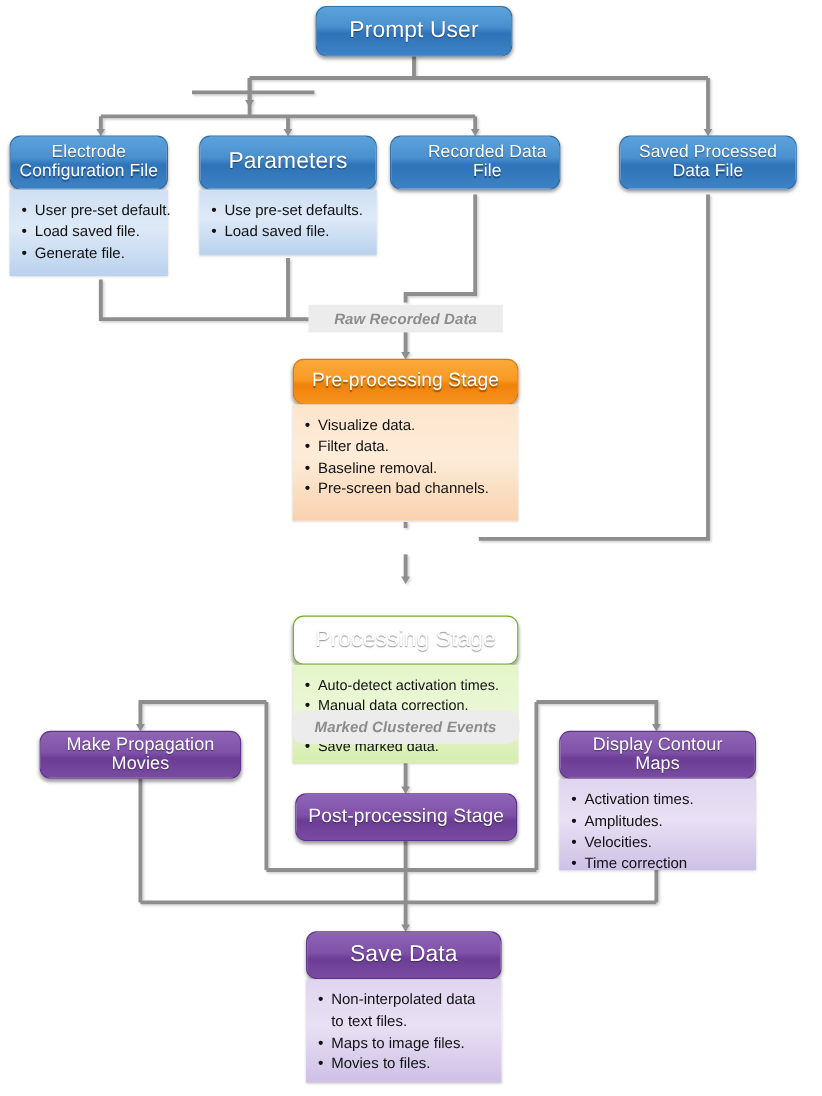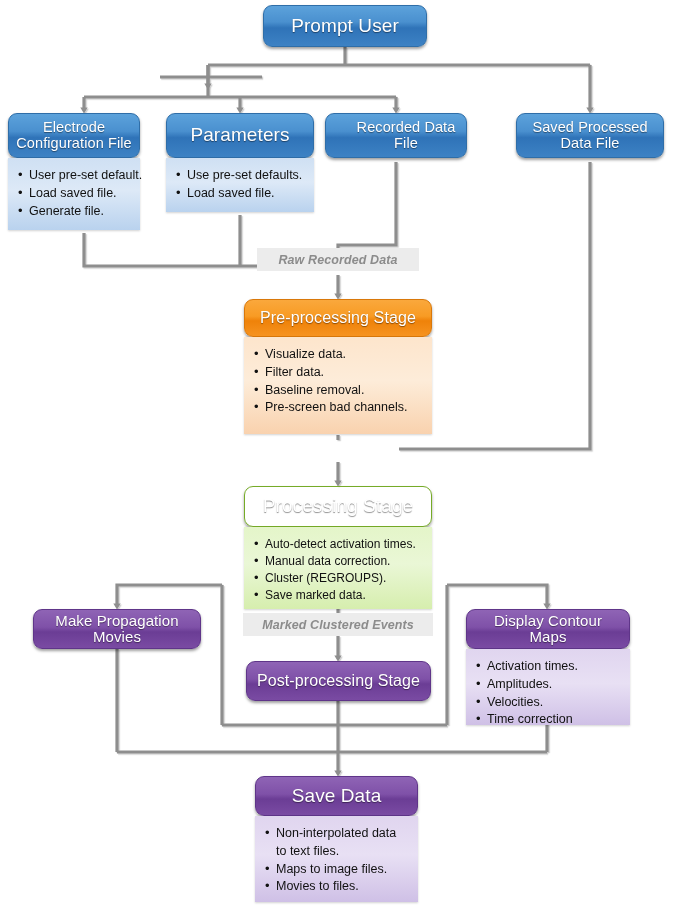--- a/index.html
+++ b/index.html
@@ -229,54 +229,54 @@
       <span class="lbl"><span>Recorded Data<br>File</span></span>
     </div>
   </div>
 
   <div class="node c-blue" style="left:516px; top:113px; width:148px;">
     <div class="hdr" style="height:45px; font-size:14.5px;text-align:center;">
       <span class="lbl"><span>Saved Processed<br>Data File</span></span>
     </div>
   </div>
 
-  <div class="edge-label" style="left:257px; top:248px; width:162px; height:23px;">
+  <div class="edge-label" style="left:257px; top:254px; width:162px; height:23px;">
     <span>Raw Recorded Data</span>
   </div>
 
   <div class="node c-orange" style="left:244px; top:299px; width:188px;">
     <div class="hdr" style="height:38px; font-size:16px;">
       <span class="lbl">Pre-processing Stage</span>
     </div>
     <div class="body" style="height:97px;">
       <ul>
         <li>Visualize data.</li>
         <li>Filter data.</li>
         <li>Baseline removal.</li>
         <li>Pre-screen bad channels.</li>
       </ul>
     </div>
   </div>
 
 
-  <div class="node c-green" style="left:244px; top:486px; width:188px;">
+  <div class="node c-green" style="left:244px; top:513px; width:188px;">
     <div class="hdr" style="height:41px; font-size:19px;">
       <span class="lbl">Processing Stage</span>
     </div>
     <div class="body" style="height:82px; font-size:12px;">
       <ul>
         <li>Auto-detect activation times.</li>
         <li>Manual data correction.</li>
         <li>Cluster (REGROUPS).</li>
         <li>Save marked data.</li>
       </ul>
     </div>
   </div>
 
-  <div class="edge-label" style="left:243px; top:613px; width:190px; height:23px;">
+  <div class="edge-label" style="left:243px; top:592px; width:190px; height:28px;border-radius:11px;">
     <span>Marked Clustered Events</span>
   </div>
 
   <div class="node c-purple" style="left:33px; top:609px; width:168px;">
     <div class="hdr" style="height:40px; font-size:15px;">
       <span class="lbl"><span>Make Propagation<br>Movies</span></span>
     </div>
   </div>
 
   <div class="node c-purple" style="left:466px; top:609px; width:164px;">

